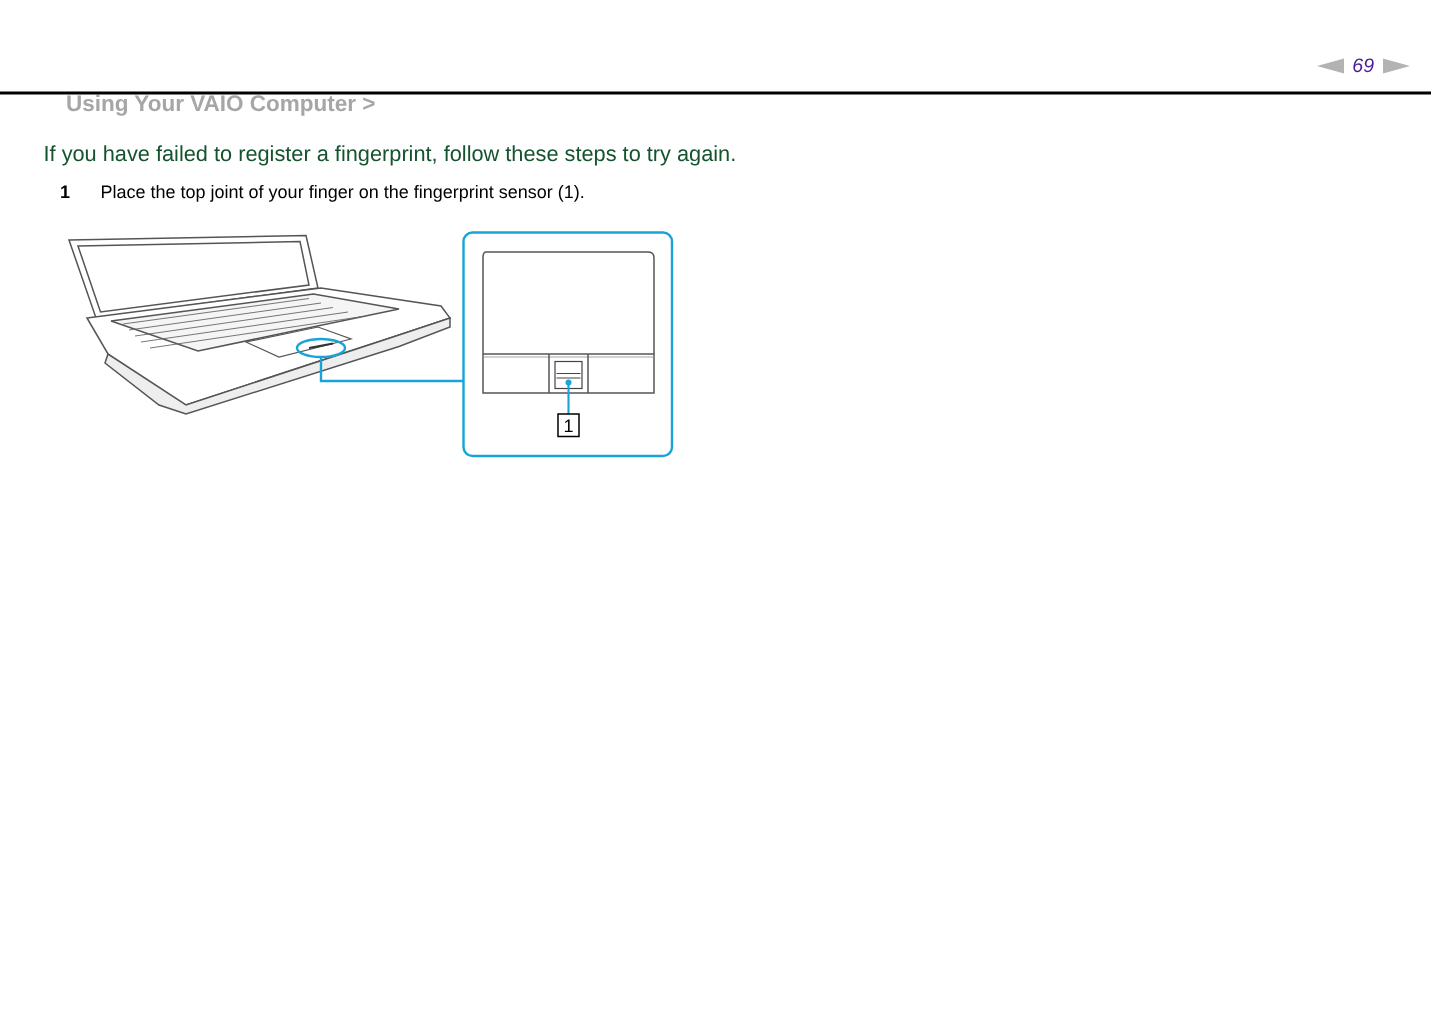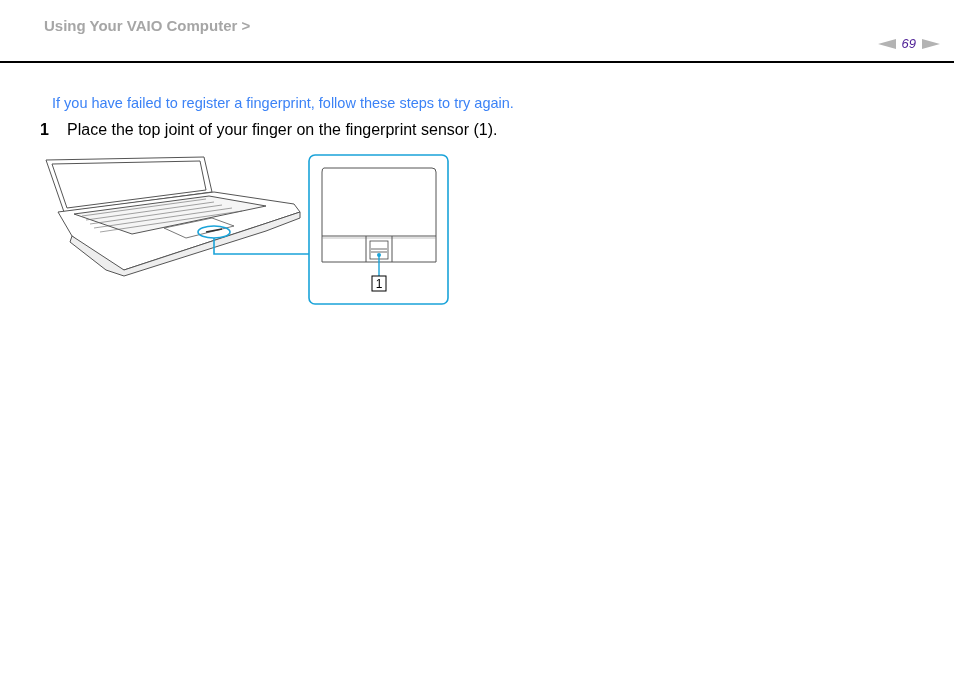--- a/index.html
+++ b/index.html
@@ -1,25 +1,25 @@
 <!DOCTYPE html>
 <html><head>
   <meta charset="utf-8">
   <style>
     html, body { margin: 0; padding: 0; background: #ffffff; }
     body { width: 954px; height: 674px; position: relative; overflow: hidden; font-family: "Liberation Sans", sans-serif; }
     .breadcrumb { position: absolute; left: 44px; top: 16px; color: #a6a6a6; font-weight: bold; font-size: 15px; line-height: 19px; }
-    .breadcrumb div { white-space: nowrap; }
+    .breadcrumb div { white-space: nowrap; margin-top: 44px; }
     .pager { position: absolute; right: 14px; top: 36px; display: flex; align-items: center; gap: 6px; }
     .pager .num { font-weight: normal; font-style: italic; font-size: 13px; color: #4c1d95; }
     .arrow-left { width: 0; height: 0; border-top: 5px solid transparent; border-bottom: 5px solid transparent; border-right: 18px solid #b3b3b3; }
     .arrow-right { width: 0; height: 0; border-top: 5px solid transparent; border-bottom: 5px solid transparent; border-left: 18px solid #b3b3b3; }
     .rule { position: absolute; left: 0; top: 61px; width: 954px; height: 2px; background: #000; }
-    .intro { position: absolute; left: 52px; top: 95px; font-size: 14.5px; color: #3b82f6; white-space: nowrap; }
-    .step { position: absolute; left: 40px; top: 121px; font-size: 16px; color: #000; white-space: nowrap; }
+    .intro { position: absolute; left: 29px; top: 95px; font-size: 14.5px; color: #14532d; white-space: nowrap; }
+    .step { position: absolute; left: 40px; top: 121px; font-size: 12px; color: #000; white-space: nowrap; }
     .step .n { font-weight: bold; display: inline-block; width: 27px; }
     .figure { position: absolute; left: 44px; top: 152px; width: 410px; height: 156px; }
   </style>
 </head>
 <body>
 
 <div class="breadcrumb">
   <div>Using Your VAIO Computer &gt;</div>
 </div>
 

